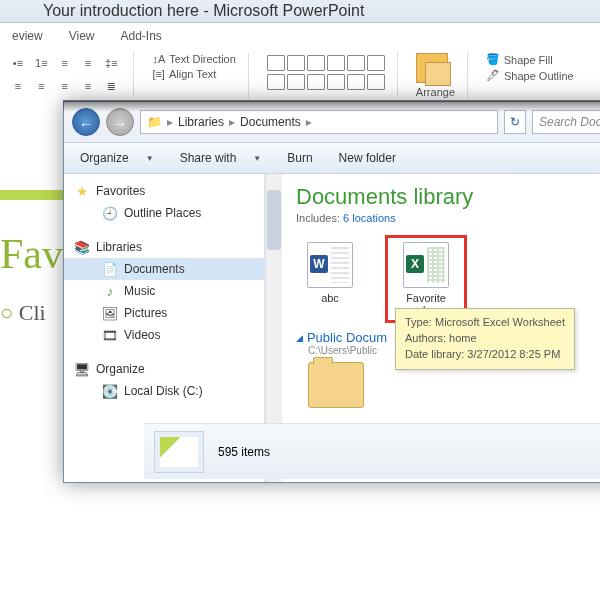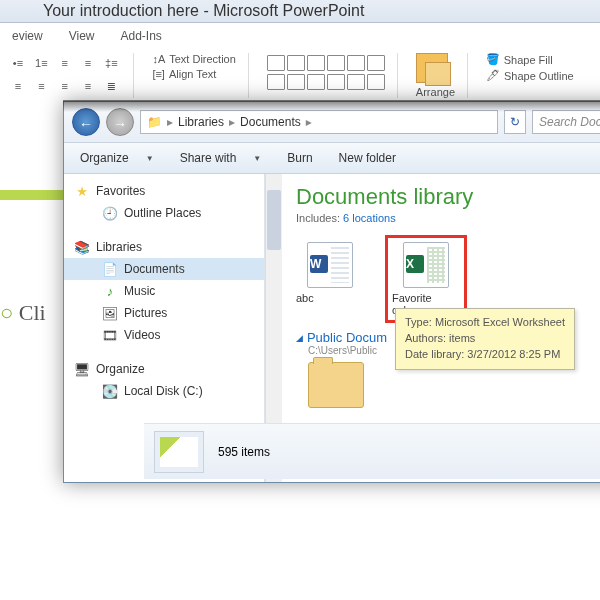--- a/index.html
+++ b/index.html
@@ -36,21 +36,21 @@
 .side-header{padding:3px 8px 3px 10px;display:flex;align-items:center;gap:6px;color:#333}
 .side-icon{width:16px;height:16px;display:inline-flex;align-items:center;justify-content:center;font-size:13px}
 .star{color:#f5c842}
 .scrollbar{width:16px;background:#f0f0f0;border-left:1px solid #ddd}
 .scroll-thumb{width:14px;height:60px;background:#c9d2de;margin:16px auto;border-radius:2px}
 .main{flex:1;padding:10px 14px;position:relative}
 .lib-title{font-size:22px;color:#3d9b35}
 .lib-sub{font-size:11px;color:#666;margin-top:2px}
 .lib-link{color:#1a6bc4}
 .file-grid{display:flex;gap:28px;margin-top:18px}
-.file-item{width:68px;text-align:left;font-size:11px;color:#333}
+.file-item{width:68px;text-align:center;font-size:11px;color:#333}
 .file-icon{width:44px;height:44px;margin:0 auto 4px;position:relative}
 .word-icon{background:#fff;border:1px solid #a8b4c4;border-radius:2px;position:relative}
 .word-icon::before{content:"W";position:absolute;left:2px;top:12px;width:18px;height:18px;background:#2b5797;color:#fff;font-weight:bold;font-size:12px;line-height:18px;border-radius:2px}
 .word-icon::after{content:"";position:absolute;right:3px;top:4px;width:18px;height:36px;background:repeating-linear-gradient(#dde4ec 0 2px,transparent 2px 5px)}
 .excel-icon{background:#fff;border:1px solid #a8b4c4;border-radius:2px;position:relative}
 .excel-icon::before{content:"X";position:absolute;left:2px;top:12px;width:18px;height:18px;background:#1e7145;color:#fff;font-weight:bold;font-size:12px;line-height:18px;border-radius:2px}
 .excel-icon::after{content:"";position:absolute;right:3px;top:4px;width:18px;height:36px;background:repeating-linear-gradient(#cfe0cc 0 2px,transparent 2px 4px),repeating-linear-gradient(90deg,#cfe0cc 0 2px,transparent 2px 5px)}
 .big-folder{width:54px;height:44px;background:#f3d48a;border:1px solid #c9a84f;border-radius:3px;position:relative;margin-top:6px}
 .big-folder::before{content:"";position:absolute;top:-6px;left:4px;width:18px;height:6px;background:#f3d48a;border:1px solid #c9a84f;border-bottom:none;border-radius:2px 2px 0 0}
 .highlighted{border:3px solid #e6332a;padding:4px;margin:-7px}
@@ -132,20 +132,21 @@
       <div class="text-btn">
           <span>🖊</span>
           <span>Shape Outline</span>
         </div>
     </div>
   </div>
 </div>
 
 <div class="slide-area">
   <div class="slide-green"></div>
+  <div class="slide-title">Fav</div>
   <div class="slide-bullet">Cli</div>
 </div>
 
 <div class="shadow-top"></div>
 
 <div class="explorer">
   <div class="ex-top">
     <div class="nav-btn">
         <span>←</span>
       </div>
@@ -250,15 +251,15 @@
   </div>
 
   <div class="status-bar">
     <div class="status-thumb"></div>
     <span>595 items</span>
   </div>
 </div>
 
 <div class="tooltip">
   <div><span>Type:</span> <span>Microsoft Excel Worksheet</span></div>
-  <div><span>Authors:</span> <span>items</span></div>
+  <div><span>Authors:</span> <span>home</span></div>
   <div><span>Date library:</span> <span>3/27/2012 8:25 PM</span></div>
 </div>
 
 </body></html>

